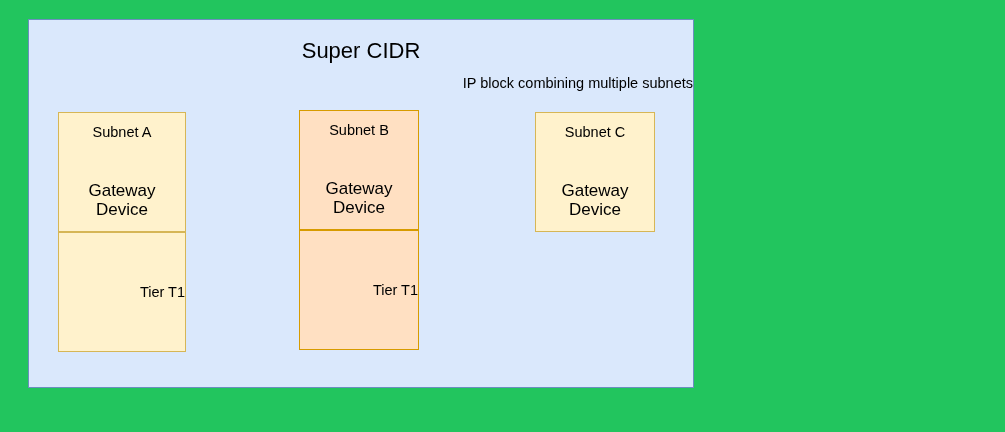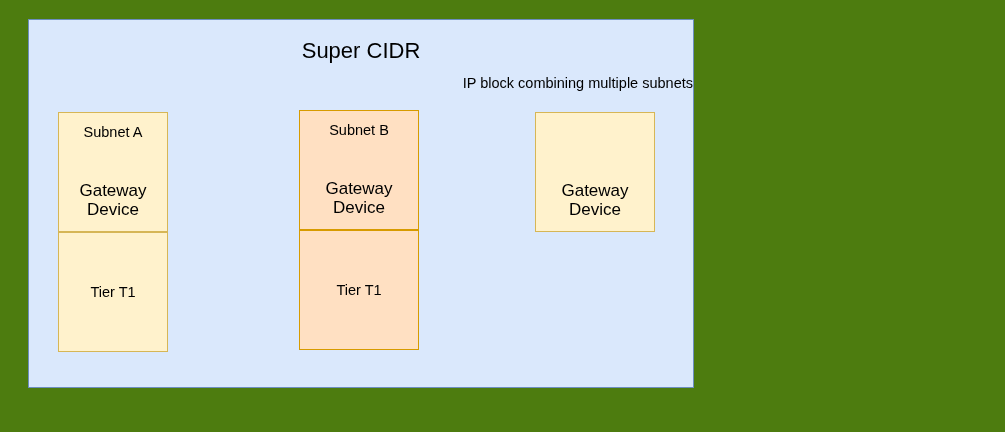--- a/index.html
+++ b/index.html
@@ -15,21 +15,21 @@
     font-family: "Liberation Sans", sans-serif;
     color: #000000;
   }
 
   #canvas {
     position: absolute;
     left: 0;
     top: 0;
     width: 1005px;
     height: 432px;
-    background: #4d7c0f;
+    background: #22c55e;
   }
 
   
   .super-container {
     position: absolute;
     left: 28px;
     top: 19px;
     width: 666px;
     height: 369px;
     box-sizing: border-box;
@@ -106,21 +106,21 @@
     font-size: 17px;
     line-height: 19px;
     white-space: nowrap;
   }
 
   .tier-label {
     position: absolute;
     left: 0;
     top: 50px;
     width: 100%;
-    text-align: center;
+    text-align: right;
     font-size: 14.5px;
     line-height: 18px;
     white-space: nowrap;
   }
 
   
   .variant-standard .card-top,
   .variant-standard .card-bottom {
     background: #fff2cc;
     border-color: #d6b656;
@@ -133,21 +133,21 @@
   .variant-highlight .card-top,
   .variant-highlight .card-bottom {
     background: #ffe0c2;
     border-color: #d79b00;
   }
   .variant-highlight .card-bottom {
     border-top-color: #d79b00;
   }
 
   
-  #subnet-card-0 { left: 58px;  top: 112px; width: 110px; }
+  #subnet-card-0 { left: 58px;  top: 112px; width: 128px; }
   #subnet-card-1 { left: 299px; top: 110px; width: 120px; border-radius: 10px; }
   #subnet-card-2 { left: 535px; top: 112px; width: 120px; }
 </style>
 </head>
 <body>
 
 <div id="canvas">
 
   <div class="super-container">
 
@@ -177,20 +177,21 @@
         <span>Device</span>
       </div>
     </div>
     <div class="card-bottom">
       <div class="tier-label">Tier T1</div>
     </div>
   </div>
 
   <div class="subnet-card variant-standard" id="subnet-card-2">
     <div class="card-top">
+      <div class="subnet-label">Subnet C</div>
       <div class="gateway-label">
         <span>Gateway</span><br>
         <span>Device</span>
       </div>
     </div>
   </div>
 
 </div>
 
 </body></html>

